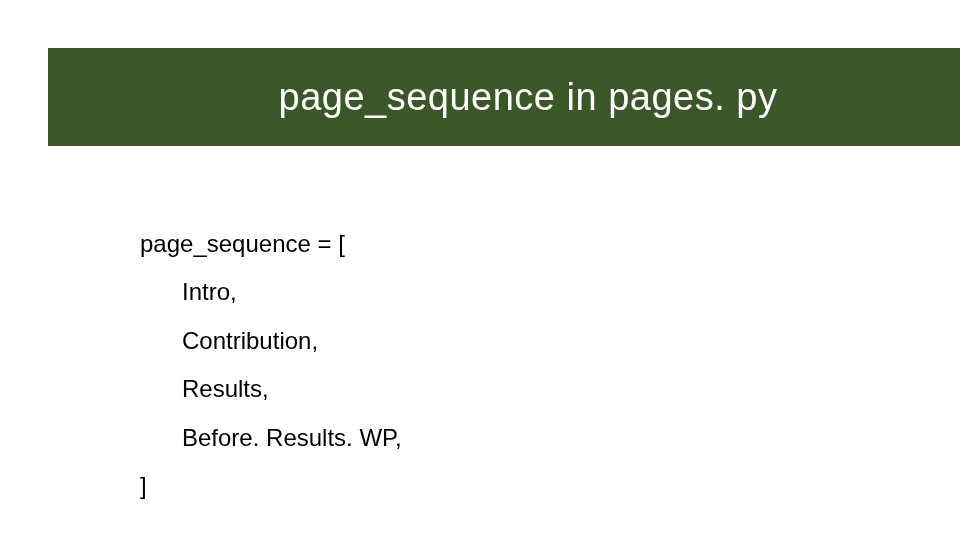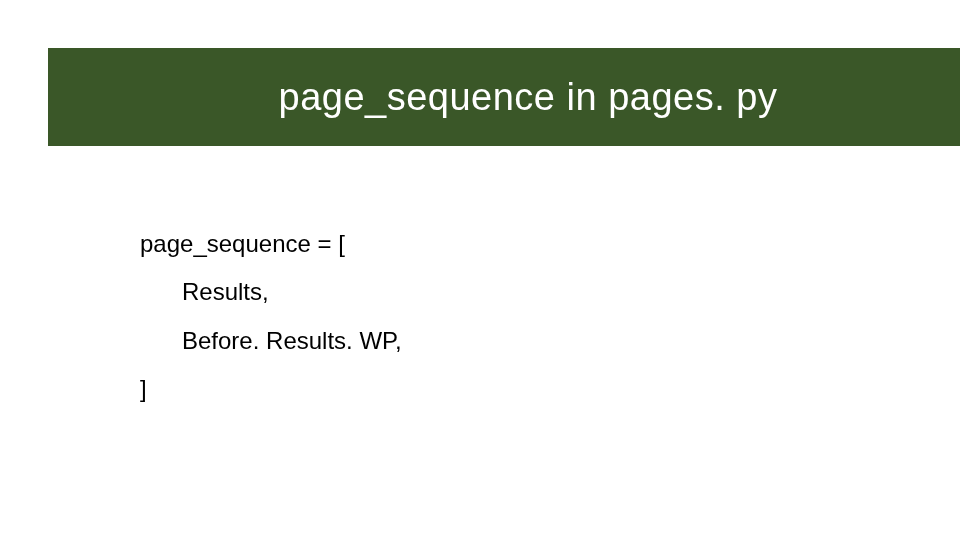--- a/index.html
+++ b/index.html
@@ -34,17 +34,19 @@
 </head>
 <body>
 
 <div class="header">
   <h1>page_sequence in pages. py</h1>
 </div>
 
 <div class="content">
   <div class="code-block">
     <div class="code-line">page_sequence = [</div>
+    <div class="code-line indent">Intro,</div>
+    <div class="code-line indent">Contribution,</div>
     <div class="code-line indent">Results,</div>
     <div class="code-line indent">Before. Results. WP,</div>
     <div class="code-line">]</div>
   </div>
 </div>
 
 </body></html>

